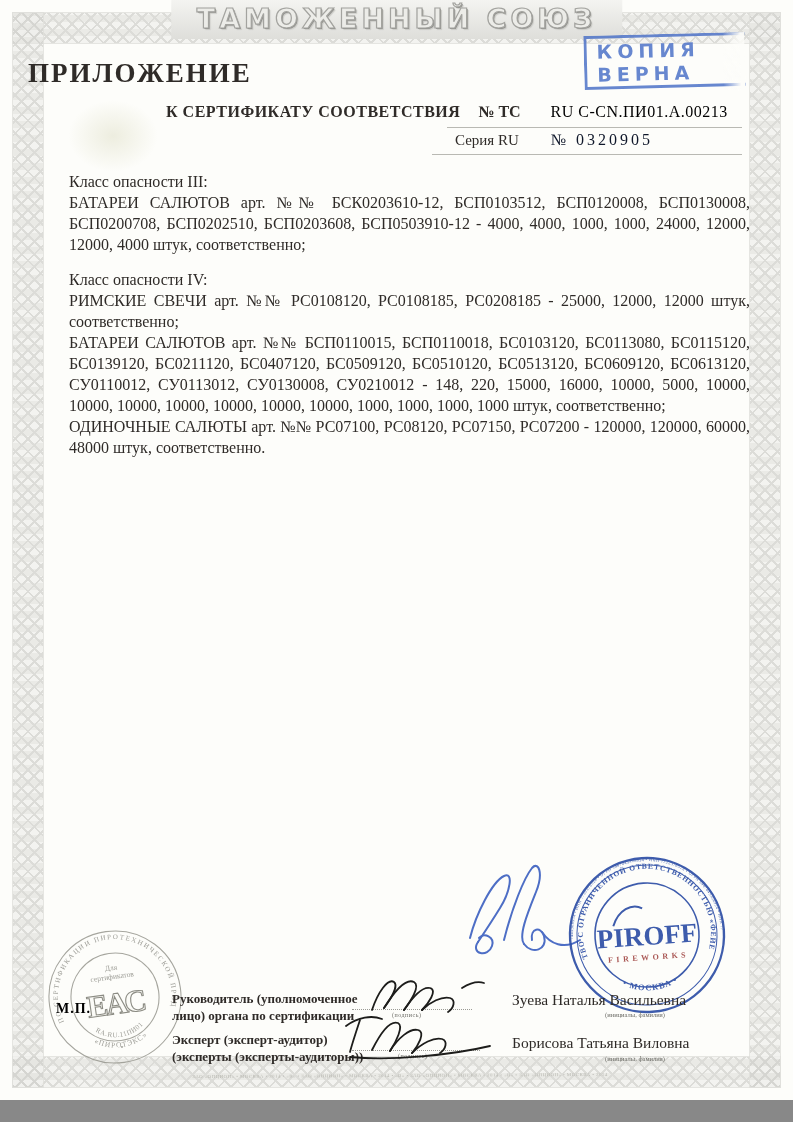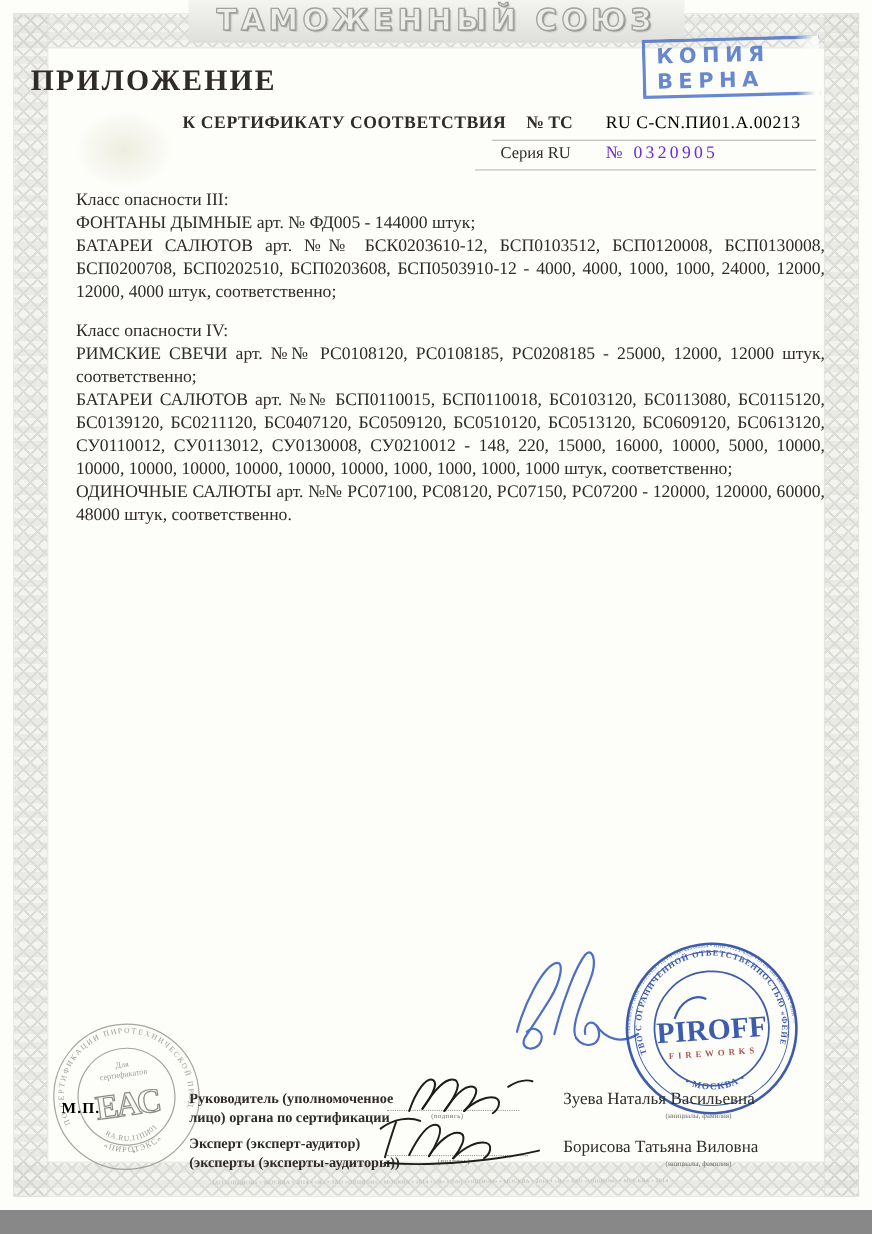--- a/index.html
+++ b/index.html
@@ -35,21 +35,21 @@
   .title{position:absolute;top:58px;left:0;width:100%;text-align:left;
     font-size:27px;font-weight:bold;letter-spacing:2px;padding-left:28px;}
   .subtitle-row{position:absolute;top:103px;left:166px;white-space:nowrap;font-size:16px;}
   .subtitle-row .sub{font-weight:bold;letter-spacing:.5px;}
   .subtitle-row .lbl{font-weight:bold;margin-left:14px;}
   .subtitle-row .val{margin-left:26px;letter-spacing:.5px;color:#000000;}
   .uline{position:absolute;border-bottom:1px solid #b9b9b3;}
   .u1{top:127px;left:447px;width:295px;}
   .u2{top:154px;left:432px;width:310px;}
   .series-row{position:absolute;top:131px;left:455px;white-space:nowrap;font-size:15px;}
-  .series-row .num{margin-left:28px;font-size:16px;letter-spacing:3px;color:#6d28d9;}
+  .series-row .num{margin-left:28px;font-size:16px;letter-spacing:3px;color:#0f172a;}
   
   .bodytext{position:absolute;top:171px;left:69px;width:681px;font-size:16px;line-height:21px;}
   .bodytext p{margin:0;text-align:justify;}
   .class-heading{text-align:center;margin:0;}
   .gap-top{margin-top:14px !important;}
   
   .org-stamp{position:absolute;top:922px;left:40px;width:150px;height:150px;transform:rotate(-8deg);opacity:.85;}
   .mp{position:absolute;top:1001px;left:56px;font-weight:bold;font-size:14px;letter-spacing:1px;color:#000000;}
   .role{position:absolute;left:172px;width:200px;font-weight:bold;font-size:13px;line-height:17px;}
   .role.head{top:990px;}
@@ -114,21 +114,20 @@
   </div>
   <div class="uline u1"></div>
   <div class="series-row">
     <span>Серия RU</span>
     <span class="num">№ 0320905</span>
   </div>
   <div class="uline u2"></div>
 
   <div class="bodytext">
     <p class="class-heading">Класс опасности III:</p>
-    <p>ФОНТАНЫ ДЫМНЫЕ арт. № ФД005 - 144000 штук;</p>
     <p>БАТАРЕИ САЛЮТОВ арт. №№ БСК0203610-12, БСП0103512, БСП0120008, БСП0130008, БСП0200708, БСП0202510, БСП0203608, БСП0503910-12 - 4000, 4000, 1000, 1000, 24000, 12000, 12000, 4000 штук, соответственно;</p>
     <p class="class-heading gap-top">Класс опасности IV:</p>
     <p>РИМСКИЕ СВЕЧИ арт. №№ РС0108120, РС0108185, РС0208185 - 25000, 12000, 12000 штук, соответственно;</p>
     <p>БАТАРЕИ САЛЮТОВ арт. №№ БСП0110015, БСП0110018, БС0103120, БС0113080, БС0115120, БС0139120, БС0211120, БС0407120, БС0509120, БС0510120, БС0513120, БС0609120, БС0613120, СУ0110012, СУ0113012, СУ0130008, СУ0210012 - 148, 220, 15000, 16000, 10000, 5000, 10000, 10000, 10000, 10000, 10000, 10000, 10000, 1000, 1000, 1000, 1000 штук, соответственно;</p>
     <p>ОДИНОЧНЫЕ САЛЮТЫ арт. №№ РС07100, РС08120, РС07150, РС07200 - 120000, 120000, 60000, 48000 штук, соответственно.</p>
   </div>
 
   <div class="org-stamp">
     <svg width="150" height="150" viewBox="0 0 150 150">
       <defs>

